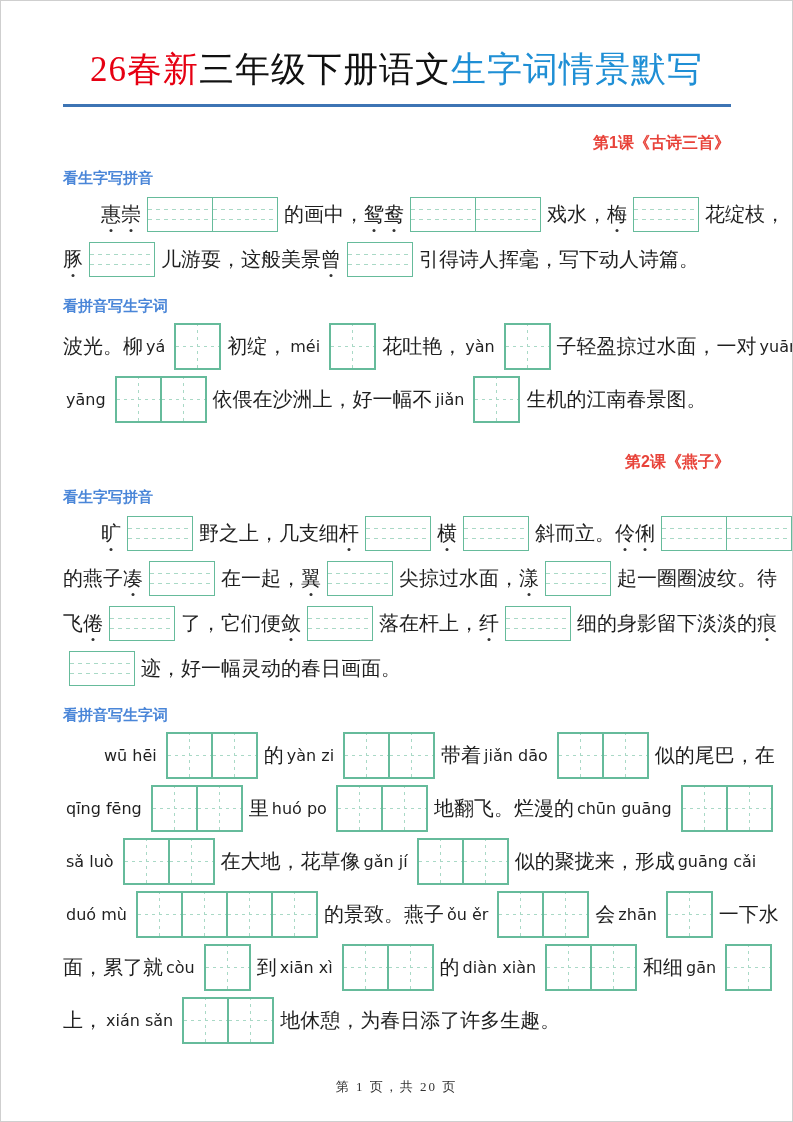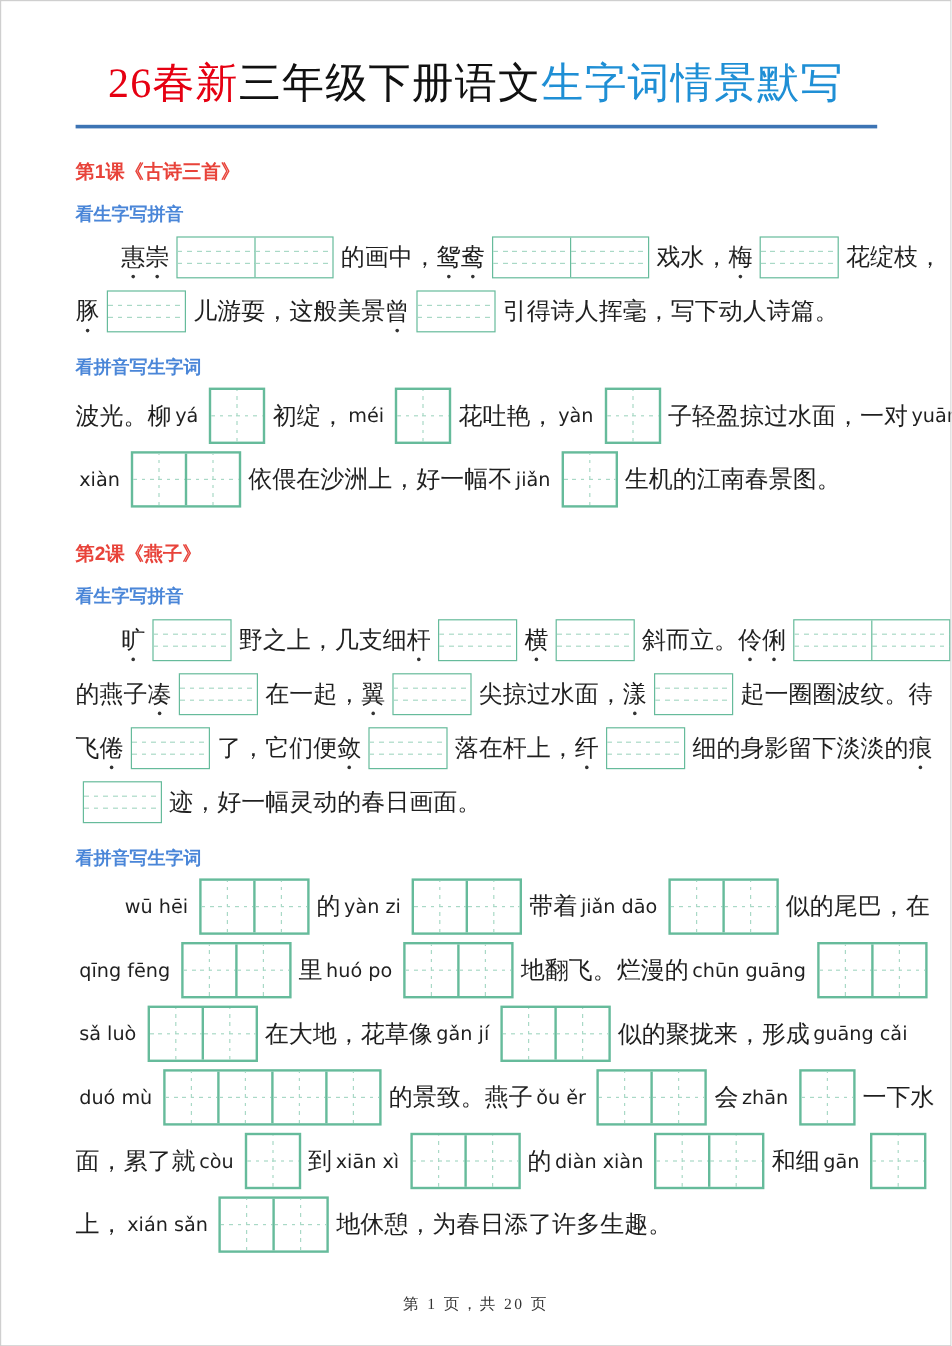--- a/index.html
+++ b/index.html
@@ -35,20 +35,21 @@
     height:3px;
     background:var(--underline_blue);
     margin:11px 62px 0 63px;
   }
   .content{margin:0 63px;}
   .lesson-heading{
     color:var(--heading_red);
     font-family:"Liberation Sans", sans-serif;
     font-size:16px;font-weight:bold;
     margin-top:26px;
+    text-align:right;
   }
   .subheading{
     color:var(--subheading_blue);
     font-family:"Liberation Sans", sans-serif;
     font-size:15px;font-weight:bold;
     margin-top:15px;
   }
   .para{margin-top:4px;}
   .line{
     display:flex;align-items:center;
@@ -170,21 +171,21 @@
           </span>
           <span class="txt">花吐艳，</span>
           <span class="latin">yàn</span>
           <span class="cbox">
             <span class="ccell"></span>
           </span>
           <span class="txt">子轻盈掠过水面，一对</span>
           <span class="latin">yuān</span>
         </div>
         <div class="line">
-          <span class="latin">xiàn</span>
+          <span class="latin">yāng</span>
           <span class="cbox">
             <span class="ccell"></span>
             <span class="ccell"></span>
           </span>
           <span class="txt">依偎在沙洲上，好一幅不</span>
           <span class="latin">jiǎn</span>
           <span class="cbox">
             <span class="ccell"></span>
           </span>
           <span class="txt">生机的江南春景图。</span>

